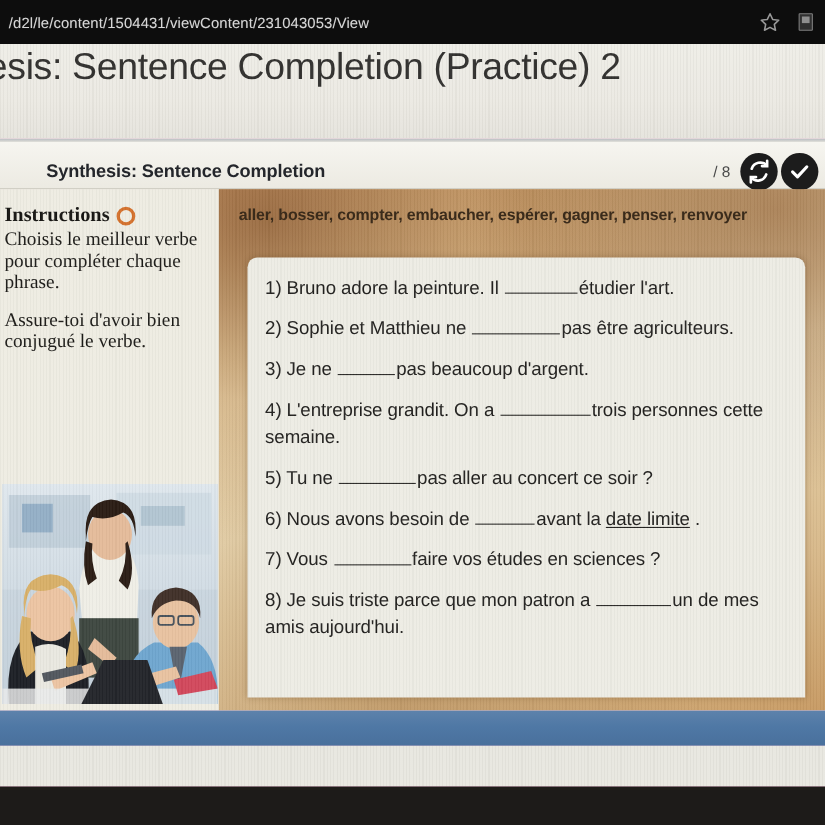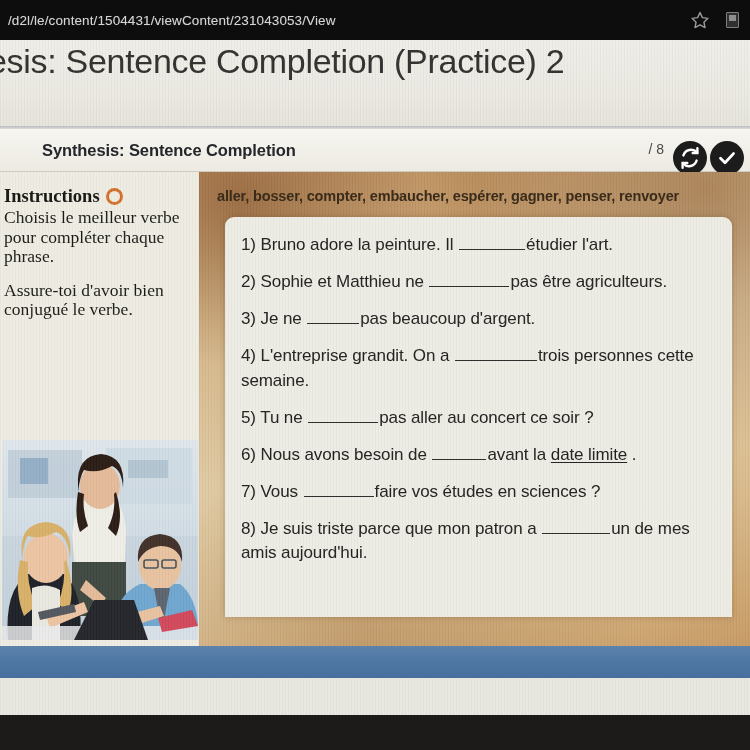--- a/index.html
+++ b/index.html
@@ -93,20 +93,21 @@
     overflow: hidden;
   }
 
   .app-header {
     position: absolute;
     left: 0; top: 0;
     width: 750px; height: 46px;
     background: linear-gradient(180deg,#f7f6f1 0%, #eceae2 100%);
     border-bottom: 1px solid #cfccc2;
     display: flex;
+    align-items: center;
     padding: 15px 6px 0 42px;
   }
   .app-header::before{
     content:"";
     position:absolute; left:0; top:0; width:100%; height:3px;
     background: linear-gradient(180deg,#b9bcc2,#dcdcd6);
   }
   .app-header-title {
     font-size: 16.5px;
     font-weight: bold;
@@ -204,21 +205,21 @@
   }
   .content-col::after{
     content:"";
     position:absolute; inset:0;
     background: repeating-linear-gradient(90deg, rgba(0,0,0,0.03) 0 1px, rgba(255,255,255,0.03) 1px 3px);
     pointer-events:none;
   }
   .wordbank {
     position: relative;
     z-index: 2;
-    padding: 16px 6px 13px 18px;
+    padding: 16px 6px 30px 18px;
     font-size: 14.5px;
     font-weight: bold;
     color: #3a2b1b;
     letter-spacing: -0.15px;
     white-space: nowrap;
   }
   .question-card {
     position: relative;
     z-index: 2;
     margin: 0 18px 0 26px;

